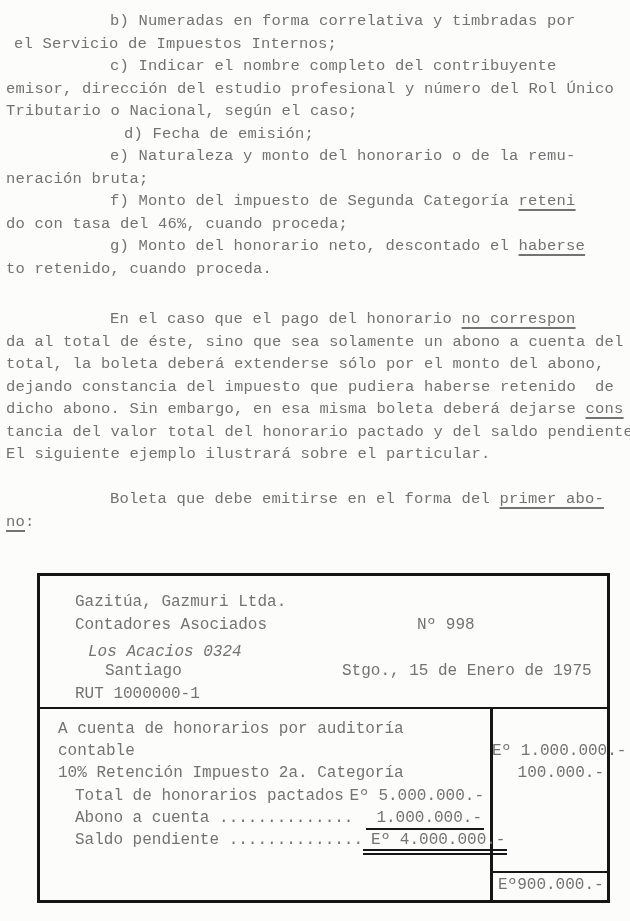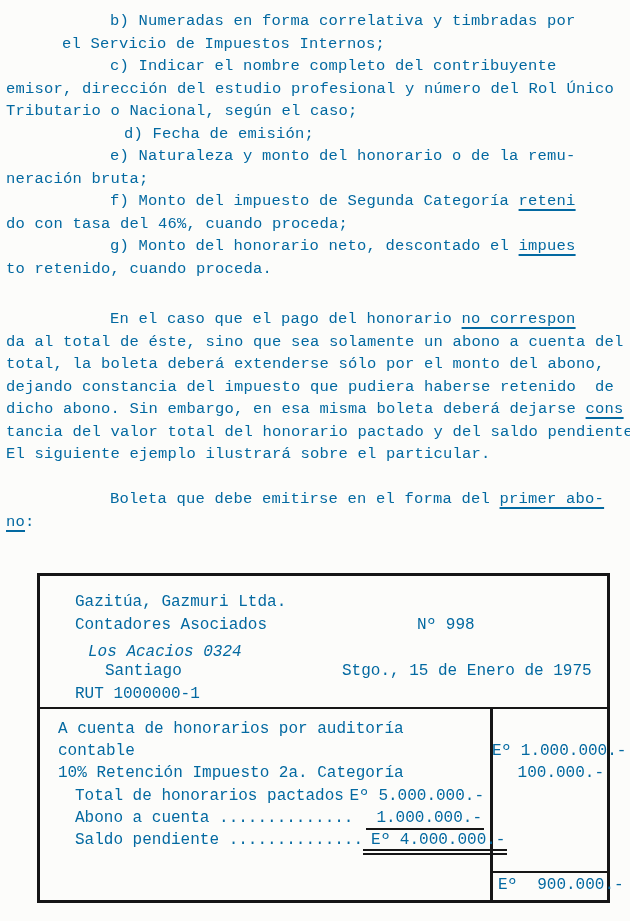--- a/index.html
+++ b/index.html
@@ -1,32 +1,32 @@
 <!DOCTYPE html>
 <html><head>
 <meta charset="utf-8">
 <style>
   html,body{margin:0;padding:0;}
   body{background:#e8e8e4;font-family:"Liberation Mono","DejaVu Sans Mono",monospace;}
   .page{
     position:relative;
     width:630px;height:921px;
     background:#fcfcfa;
-    color:#0369a1;
+    color:#737373;
     overflow:hidden;
     -webkit-font-smoothing:antialiased;
   }
   
   .textblock{
     position:absolute;left:6px;top:10px;right:4px;
     font-size:15.5px;letter-spacing:0.2px;
   }
   .line{height:22.5px;line-height:22.5px;white-space:pre;}
   .ind0{padding-left:0;}
-  .ind0b{padding-left:8px;margin-left:48px;}
+  .ind0b{padding-left:8px;}
   .ind1{padding-left:104px;}
   .ind2{padding-left:118px;}
   .gap1{height:28px;}
   .gap2{height:22.5px;}
   .ul{text-decoration:underline;text-underline-offset:3.5px;text-decoration-thickness:1.5px;}
   
   .boleta{
     position:absolute;left:37px;top:573px;
     width:567px;height:324px;
     border:3px solid #161616;
@@ -40,40 +40,40 @@
   .detail-row{
     position:absolute;left:35px;width:409px;
     display:flex;justify-content:space-between;
     white-space:pre;line-height:16px;
   }
   .u-single{border-bottom:2px solid #161616;padding:0 2px 2px 10px;}
   .u-double{border-bottom:6px double #161616;padding:0 2px 1px 8px;}
   .rcol-amt{position:absolute;left:452px;right:3px;text-align:right;white-space:pre;line-height:16px;}
   .total-row{
     position:absolute;left:458px;right:6px;top:301px;
-    display:flex;justify-content:space-between;white-space:pre;line-height:16px;gap:20px;
+    display:flex;justify-content:space-between;white-space:pre;line-height:16px;
   }
 </style>
 </head>
 <body>
 
 <div class="page">
 
   <div class="textblock">
     <div class="line ind1"><span>b) Numeradas en forma correlativa y timbradas por</span></div>
     <div class="line ind0b"><span>el Servicio de Impuestos Internos;</span></div>
     <div class="line ind1"><span>c) Indicar el nombre completo del contribuyente</span></div>
     <div class="line ind0"><span>emisor, dirección del estudio profesional y número del Rol Único</span></div>
     <div class="line ind0"><span>Tributario o Nacional, según el caso;</span></div>
     <div class="line ind2"><span>d) Fecha de emisión;</span></div>
     <div class="line ind1"><span>e) Naturaleza y monto del honorario o de la remu-</span></div>
     <div class="line ind0"><span>neración bruta;</span></div>
     <div class="line ind1"><span>f) Monto del impuesto de Segunda Categoría </span><span class="ul">reteni</span></div>
     <div class="line ind0"><span>do con tasa del 46%, cuando proceda;</span></div>
-    <div class="line ind1"><span>g) Monto del honorario neto, descontado el </span><span class="ul">impues</span></div>
+    <div class="line ind1"><span>g) Monto del honorario neto, descontado el </span><span class="ul">haberse</span></div>
     <div class="line ind0"><span>to retenido, cuando proceda.</span></div>
 
     <div class="gap1"></div>
 
     <div class="line ind1"><span>En el caso que el pago del honorario </span><span class="ul">no correspon</span></div>
     <div class="line ind0"><span>da al total de éste, sino que sea solamente un abono a cuenta del</span></div>
     <div class="line ind0"><span>total, la boleta deberá extenderse sólo por el monto del abono,</span></div>
     <div class="line ind0"><span>dejando constancia del impuesto que pudiera haberse retenido  de</span></div>
     <div class="line ind0"><span>dicho abono. Sin embargo, en esa misma boleta deberá dejarse </span><span class="ul">cons</span></div>
     <div class="line ind0"><span>tancia del valor total del honorario pactado y del saldo pendiente.</span></div>

